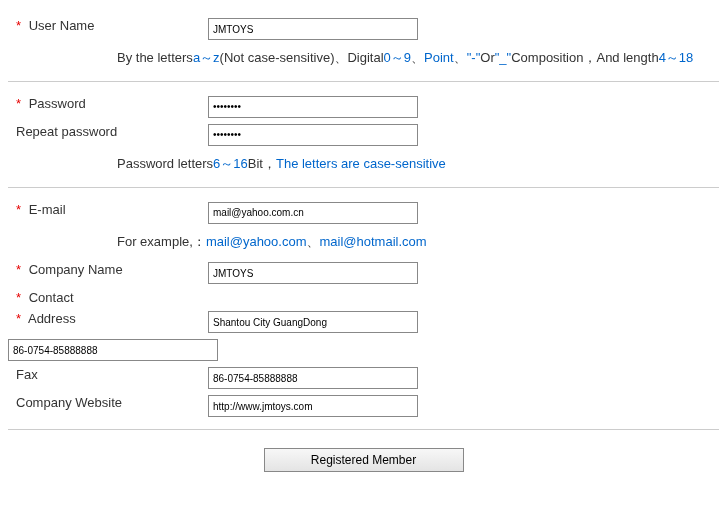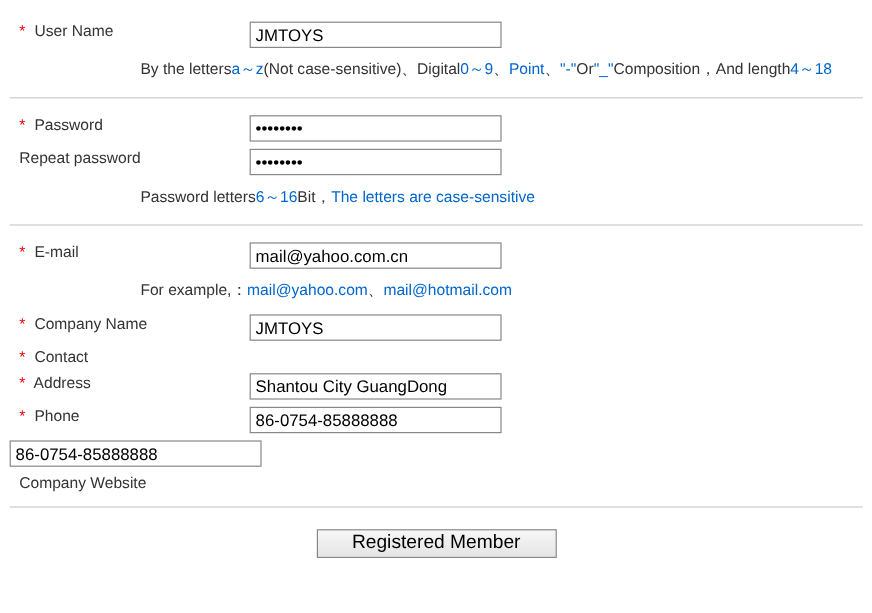--- a/index.html
+++ b/index.html
@@ -25,21 +25,21 @@
   .req {
     color: #e60000;
     margin-right: 4px;
   }
   .input-col {
     flex: 1;
   }
   input[type="text"], input[type="password"] {
     border: 1px solid #888;
     padding: 2px 4px;
-    font-size: 14px;
+    font-size: 10px;
     height: 22px;
     font-family: Arial, sans-serif;
     color: #000;
   }
   .wide { width: 210px; }
   .hint {
     margin-left: 109px;
     margin-top: 8px;
     margin-bottom: 10px;
     color: #333;
@@ -54,21 +54,21 @@
   .section-top { margin-top: 8px; }
   .submit-row {
     text-align: center;
     margin-top: 18px;
   }
   button.submit {
     width: 200px;
     height: 24px;
     background: linear-gradient(#f7f7f7, #e4e4e4);
     border: 1px solid #888;
-    font-size: 16px;
+    font-size: 12px;
     color: #000;
     cursor: pointer;
   }
   .mono { font-family: "Courier New", monospace; }
 </style>
 </head>
 <body>
 
 <div class="row section-top">
   <div class="label-col">
@@ -142,38 +142,40 @@
   <div class="label-col">
     <span class="req">*</span>
     <span>Address</span>
   </div>
   <div class="input-col">
     <input type="text" class="wide mono" value="Shantou City GuangDong" style="">
   </div>
 </div>
 
 <div class="row">
-  <div class="label-col">
-    <span class="req">*</span>
-    <span>Phone</span>
-  </div>
   <div class="input-col">
     <input type="text" class="wide" value="86-0754-85888888" style="">
   </div>
 </div>
 
 <div class="row">
+  <div class="label-col">
+    <span>Fax</span>
+  </div>
   <div class="input-col">
     <input type="text" class="wide" value="86-0754-85888888" style="">
   </div>
 </div>
 
 <div class="row">
   <div class="label-col">
     <span>Company Website</span>
+  </div>
+  <div class="input-col">
+    <input type="text" class="wide" value="http://www.jmtoys.com" style="">
   </div>
 </div>
 
 <hr class="sep">
 
 <div class="submit-row">
   <button class="submit">Registered Member</button>
 </div>
 
 </body></html>

